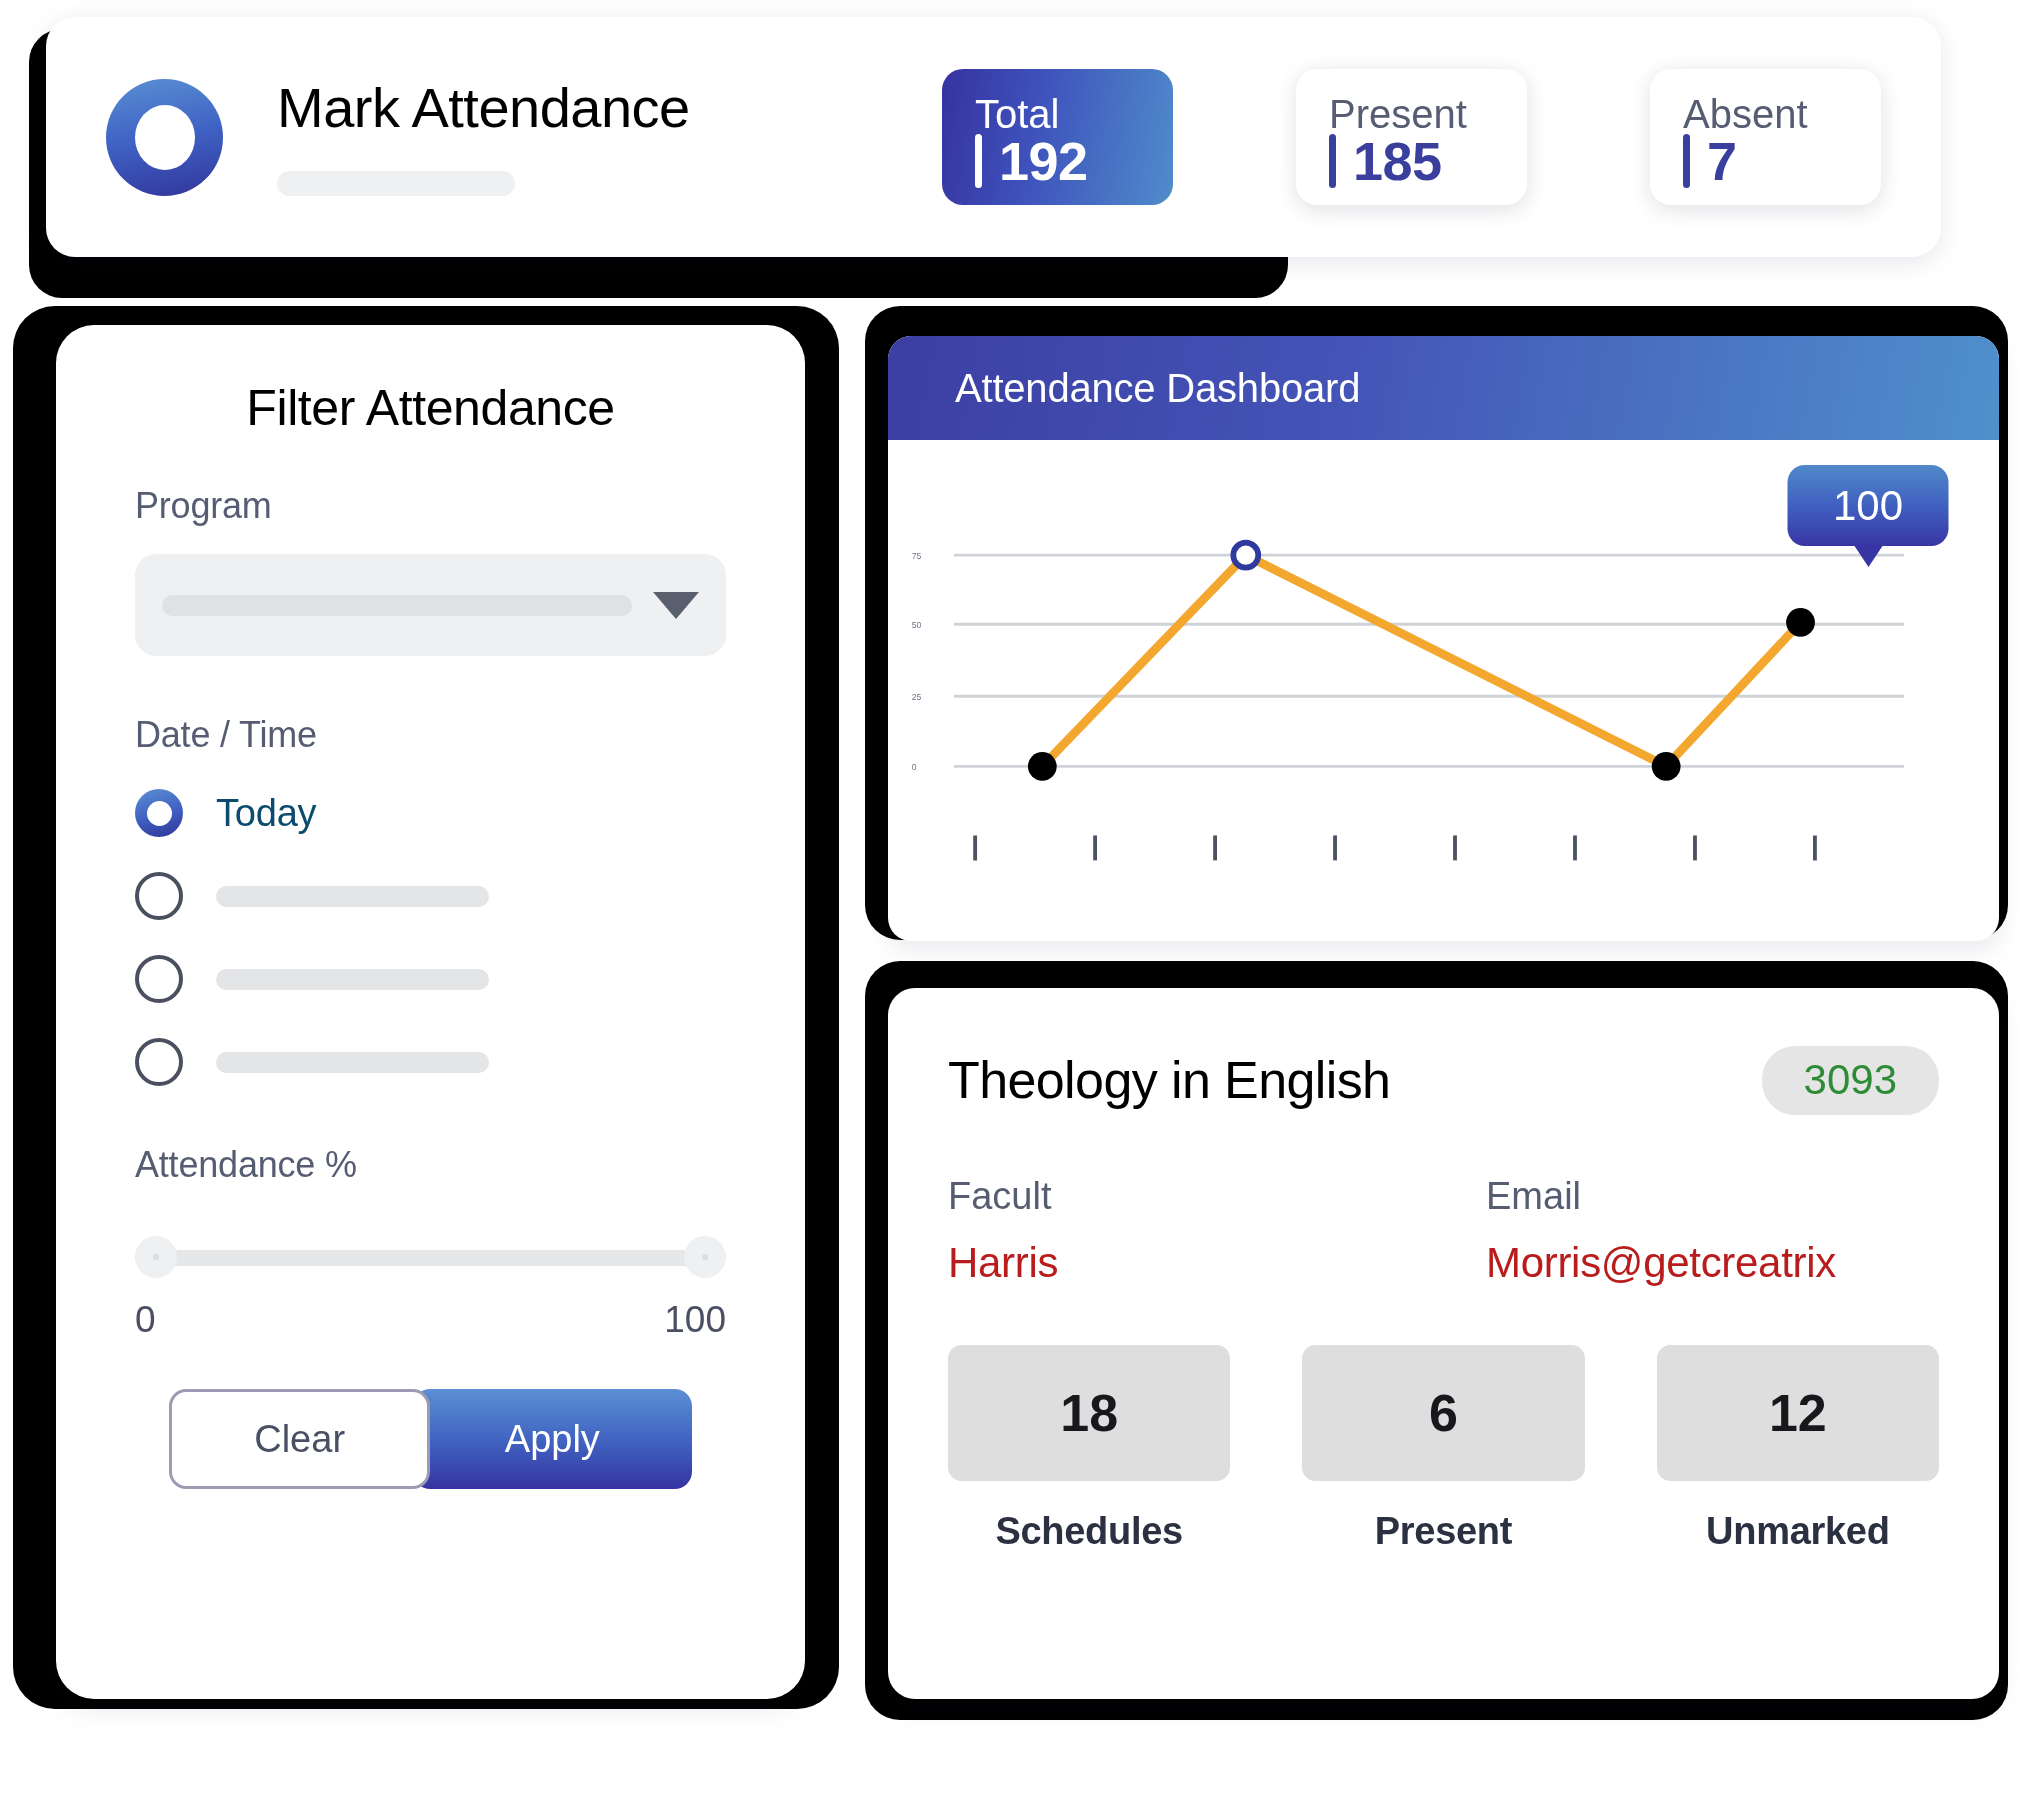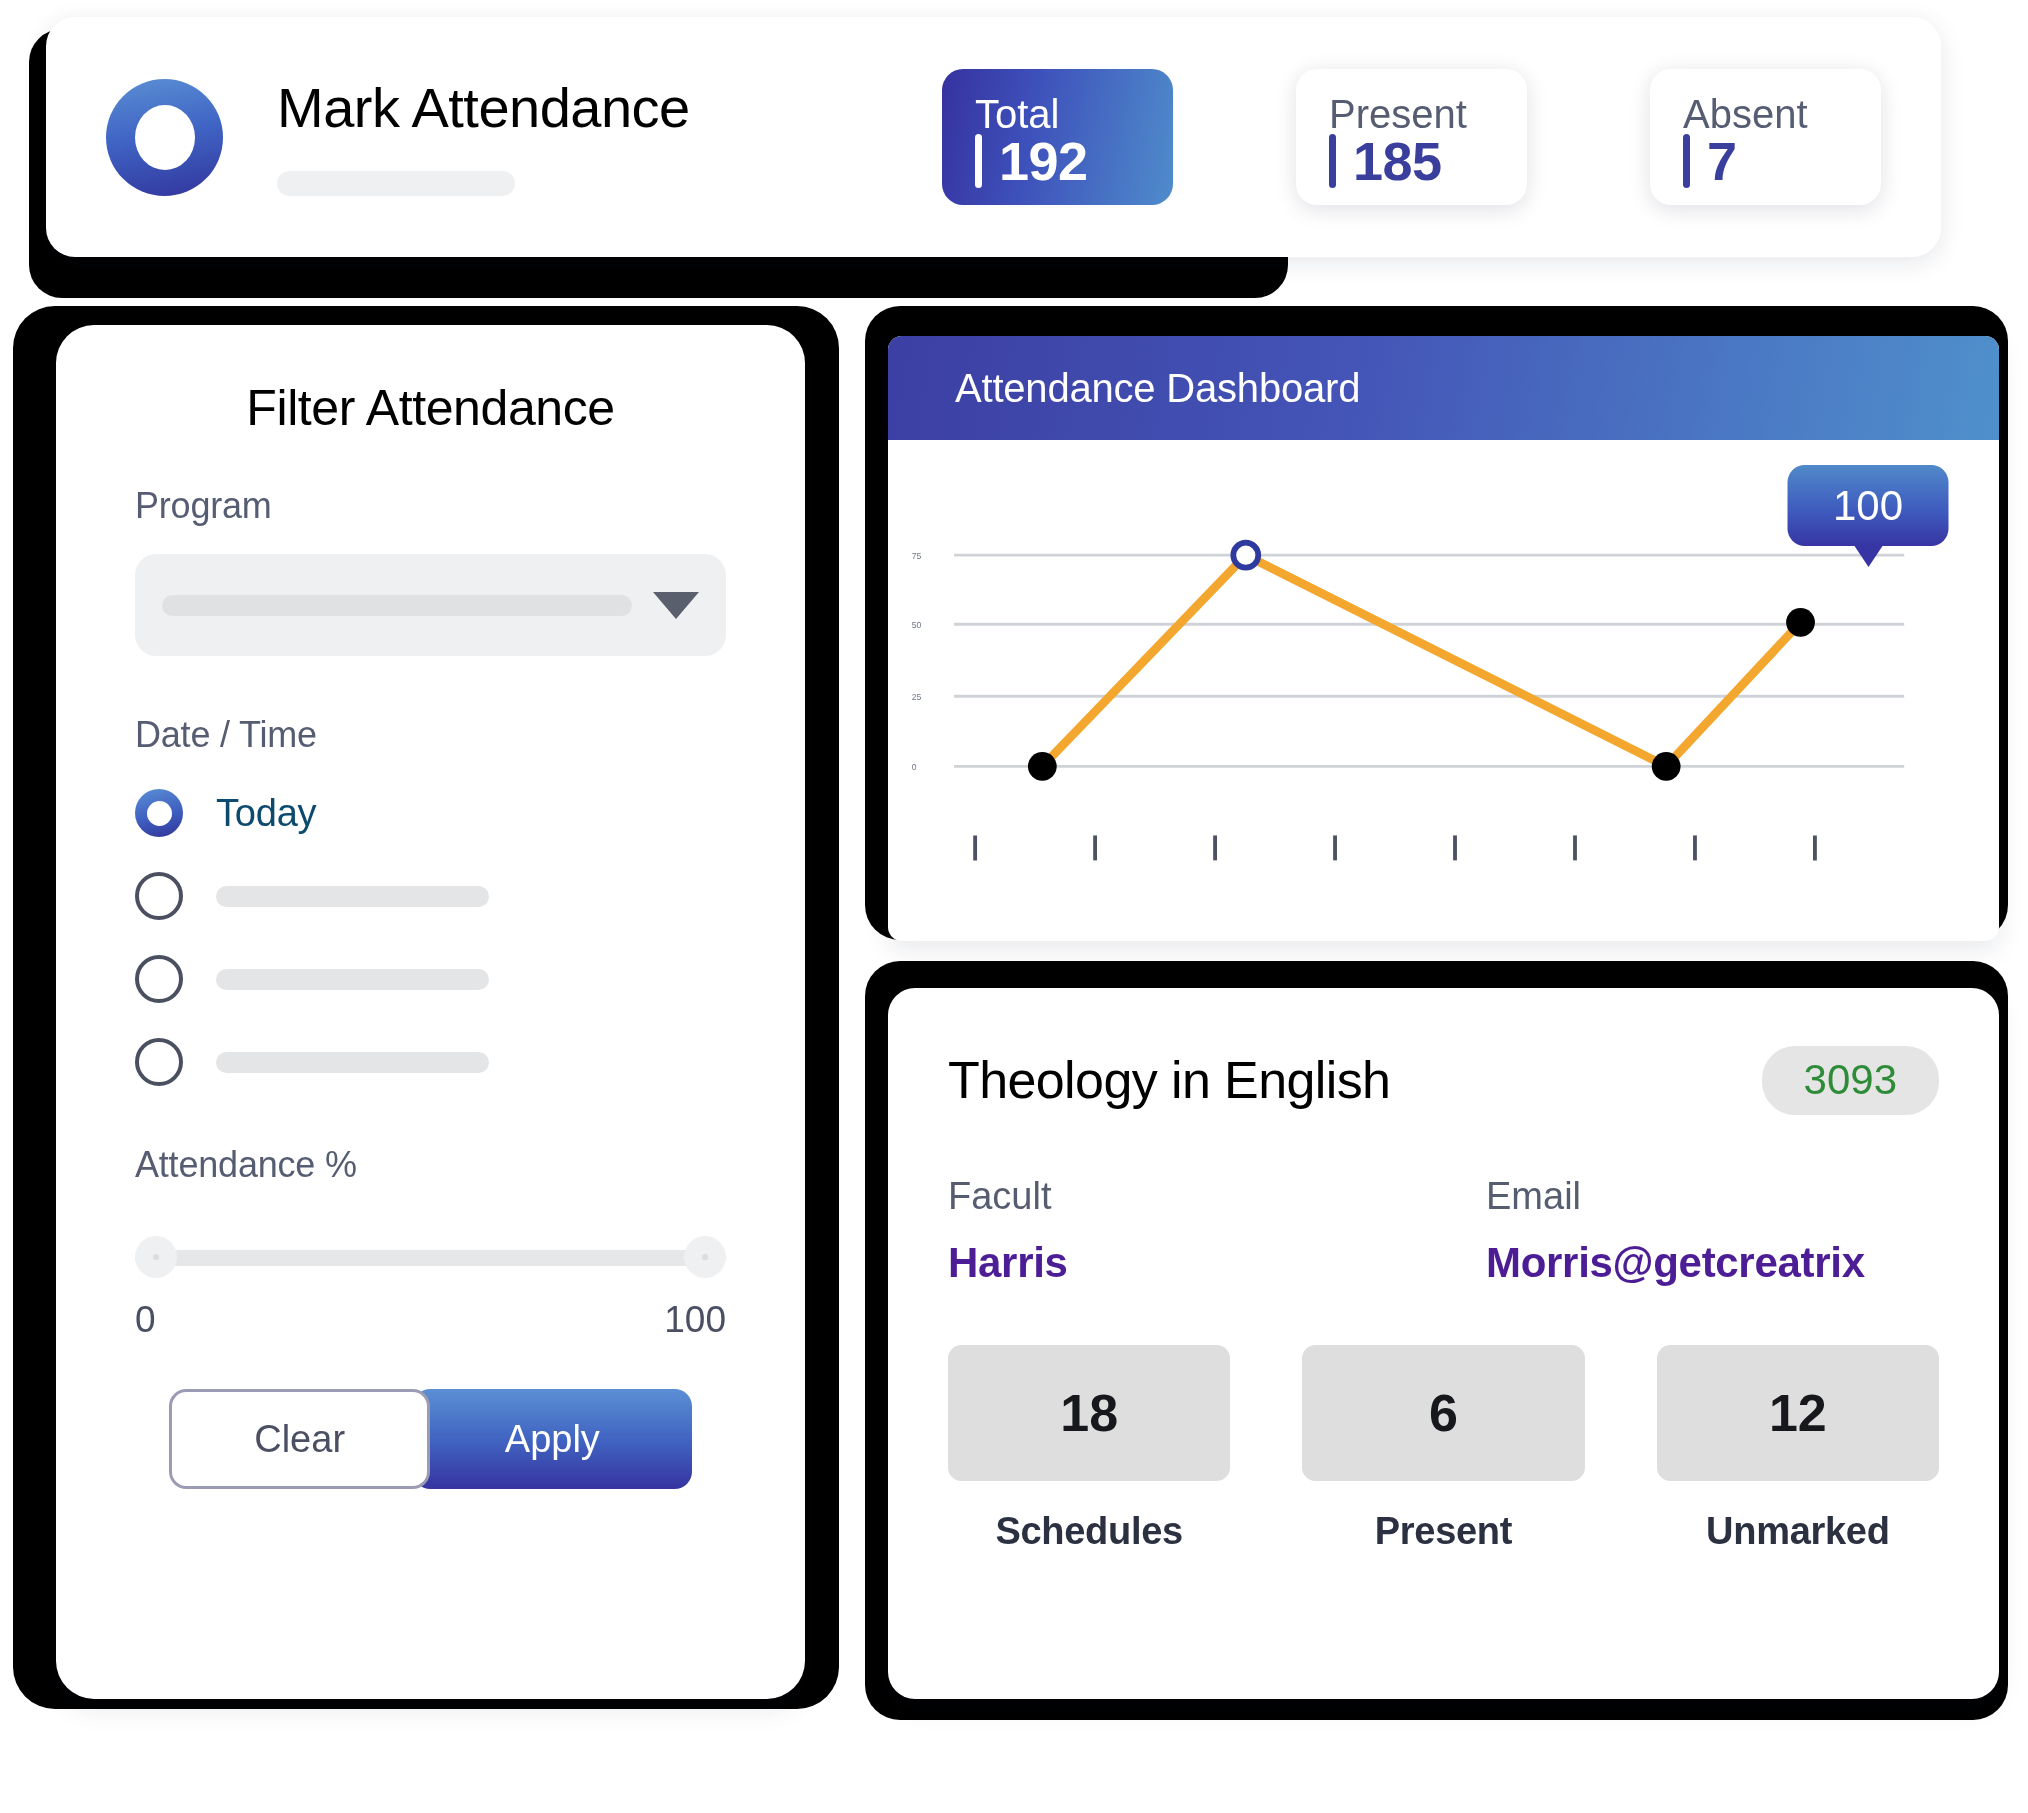--- a/index.html
+++ b/index.html
@@ -166,21 +166,21 @@
     background: linear-gradient(180deg, #5b8fd4 0%, #4063c1 52%, #3633a0 100%);
     border: none; font-size: 38px; color: #ffffff; font-weight: 400;
     display: flex; align-items: center; justify-content: center;
     cursor: pointer; font-family: inherit;
   }
 
   
   #chart-card {
     position: absolute; left: 888px; top: 336px;
     width: 1111px; height: 605px;
-    background: #ffffff; border-radius: 14px;
+    background: #ffffff; border-radius: 23px;
     box-shadow: 0 7.7px 27px rgba(20,25,60,0.10);
     overflow: hidden;
   }
   #chart-header {
     height: 104px;
     background: linear-gradient(100deg, #3c3fa3 0%, #4455b7 42%, #4f90cc 100%);
     display: flex; align-items: center; padding-left: 67px;
   }
   #chart-header-title {
     font-size: 40px; color: #ffffff; font-weight: 400; letter-spacing: -0.2px;
@@ -218,21 +218,21 @@
   }
   #course-badge {
     margin-left: auto; background: #e5e5e5; color: #2e8b38;
     border-radius: 33px; padding: 13.4px 42px;
     font-size: 42px; line-height: 1;
   }
   #course-meta { margin-top: 60px; display: flex; }
   .meta-col:first-child { width: 538px; }
   .meta-label { font-size: 38px; color: #575d70; }
   .meta-value {
-    margin-top: 21px; font-size: 42px; font-weight: 700; color: #4c1d95;
+    margin-top: 21px; font-size: 42px; font-weight: 400; color: #b91c1c;
     letter-spacing: -0.3px;
   }
   #course-stats { margin-top: 58px; display: flex; gap: 72px; }
   .course-stat { flex: 1; }
   .course-stat-box {
     height: 136px; border-radius: 13.4px; background: #dedede;
     display: flex; align-items: center; justify-content: center;
     font-size: 52px; font-weight: 700; color: #17181c;
   }
   .course-stat-caption {

